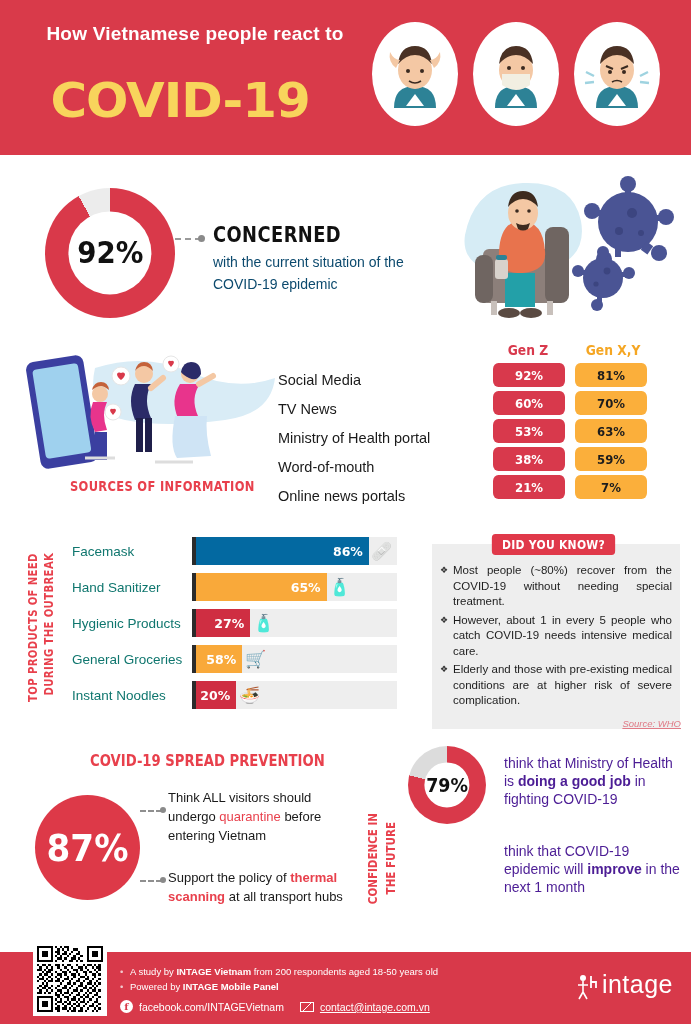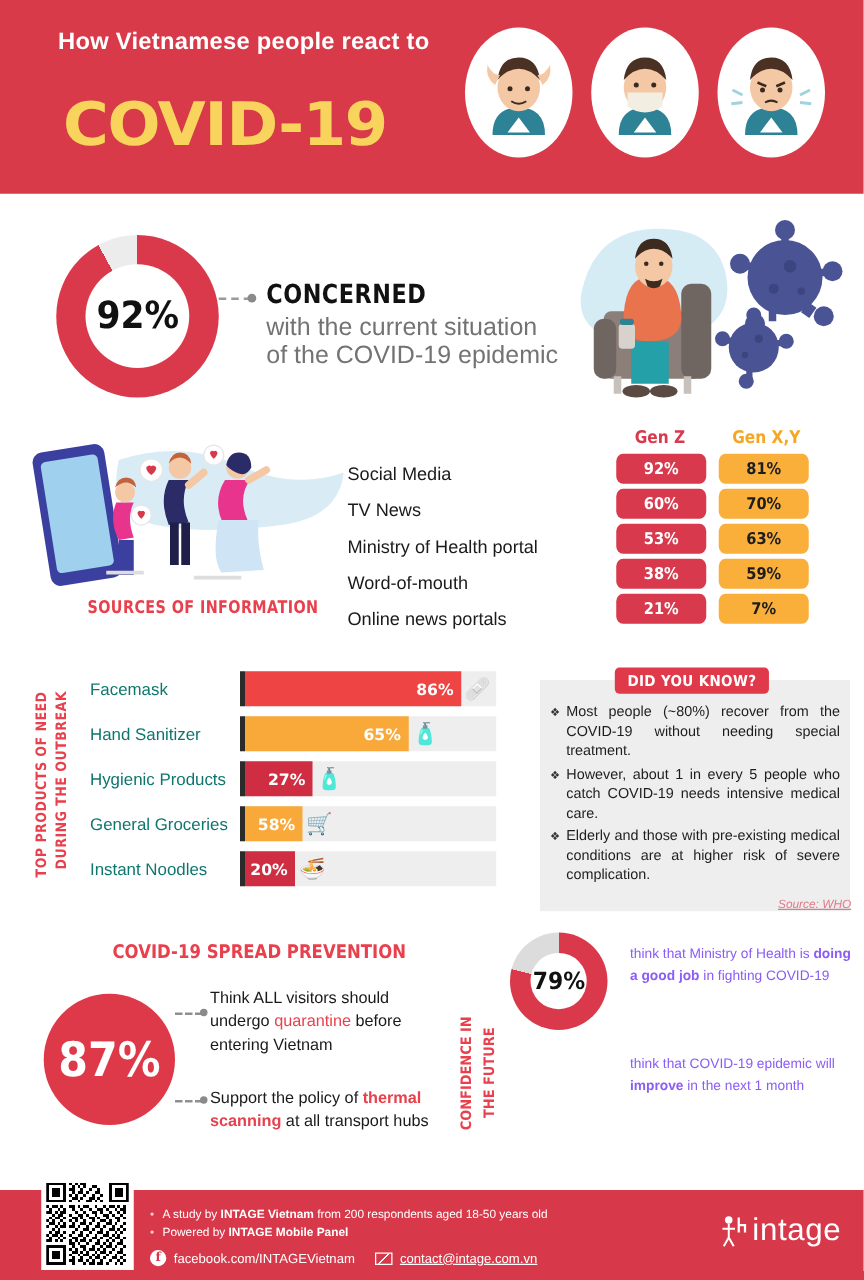--- a/index.html
+++ b/index.html
@@ -61,21 +61,21 @@
     background:#8a8a8a; left:198px; top:80px;
   }
   .concerned-head {
     position:absolute; left:213px; top:68px;
     font-family:"DejaVu Sans", sans-serif; font-weight:bold; font-size:21px;
     color:#111; transform:scaleX(.85); transform-origin:left center;
     letter-spacing:.5px;
   }
   .concerned-sub {
     position:absolute; left:213px; top:96px; width:235px;
-    font-size:20px; color:#737373; line-height:22px;
+    font-size:14px; color:#0c4a6e; line-height:22px;
   }
   .sick-illus { position:absolute; left:447px; top:10px; width:240px; height:165px; }
 
   
   .sec-sources { position:absolute; left:0; top:340px; width:691px; height:180px; }
   .phone-illus { position:absolute; left:25px; top:10px; width:255px; height:120px; }
   .sources-title {
     position:absolute; left:70px; top:138px;
     color:#e8404c; font-family:"DejaVu Sans",sans-serif; font-weight:bold;
     font-size:14px; transform:scaleX(.82); transform-origin:left center;
@@ -187,21 +187,21 @@
   .conf-vert-2 { left:384px; top:78px; }
 
   .conf-row { position:absolute; left:408px; width:275px; height:82px; }
   .cr1 { top:6px; }
   .cr2 { top:94px; }
   .donut-sm { position:absolute; left:0; top:0; width:78px; height:78px; }
   .donut-sm .donut-hole { width:58%; height:58%; }
   .donut-sm .donut-val { font-size:19px; }
   .conf-text {
     position:absolute; left:96px; top:8px; width:180px;
-    font-size:11px; color:#8b5cf6; line-height:18px;
+    font-size:14px; color:#4c1d95; line-height:18px;
   }
   .conf-text b { font-weight:bold; }
 
   
   .footer {
     position:absolute; left:0; top:952px; width:691px; height:72px;
     background:#d8394a;
   }
   .qr {
     position:absolute; left:33px; top:-10px; width:74px; height:74px;
@@ -421,21 +421,21 @@
   </div>
 
   <div class="sec-products">
     <div class="vert-label vl-1">TOP PRODUCTS OF NEED</div>
     <div class="vert-label vl-2">DURING THE OUTBREAK</div>
 
     <div class="prod-rows">
       <div class="prod-row">
         <div class="prod-name">Facemask</div>
         <div class="bar-track">
-          <div class="bar-fill" id="bar0" style="width: 86%; background: #ef4444;">
+          <div class="bar-fill" id="bar0" style="width: 86%; background: #0369a1;">
             <span>86%</span>
             <span class="bar-ic">🩹</span>
           </div>
         </div>
       </div>
       <div class="prod-row">
         <div class="prod-name">Hand Sanitizer</div>
         <div class="bar-track">
           <div class="bar-fill" id="bar1" style="width: 65%; background: rgb(249, 169, 58); text-align: center;">
             <span>65%</span>

